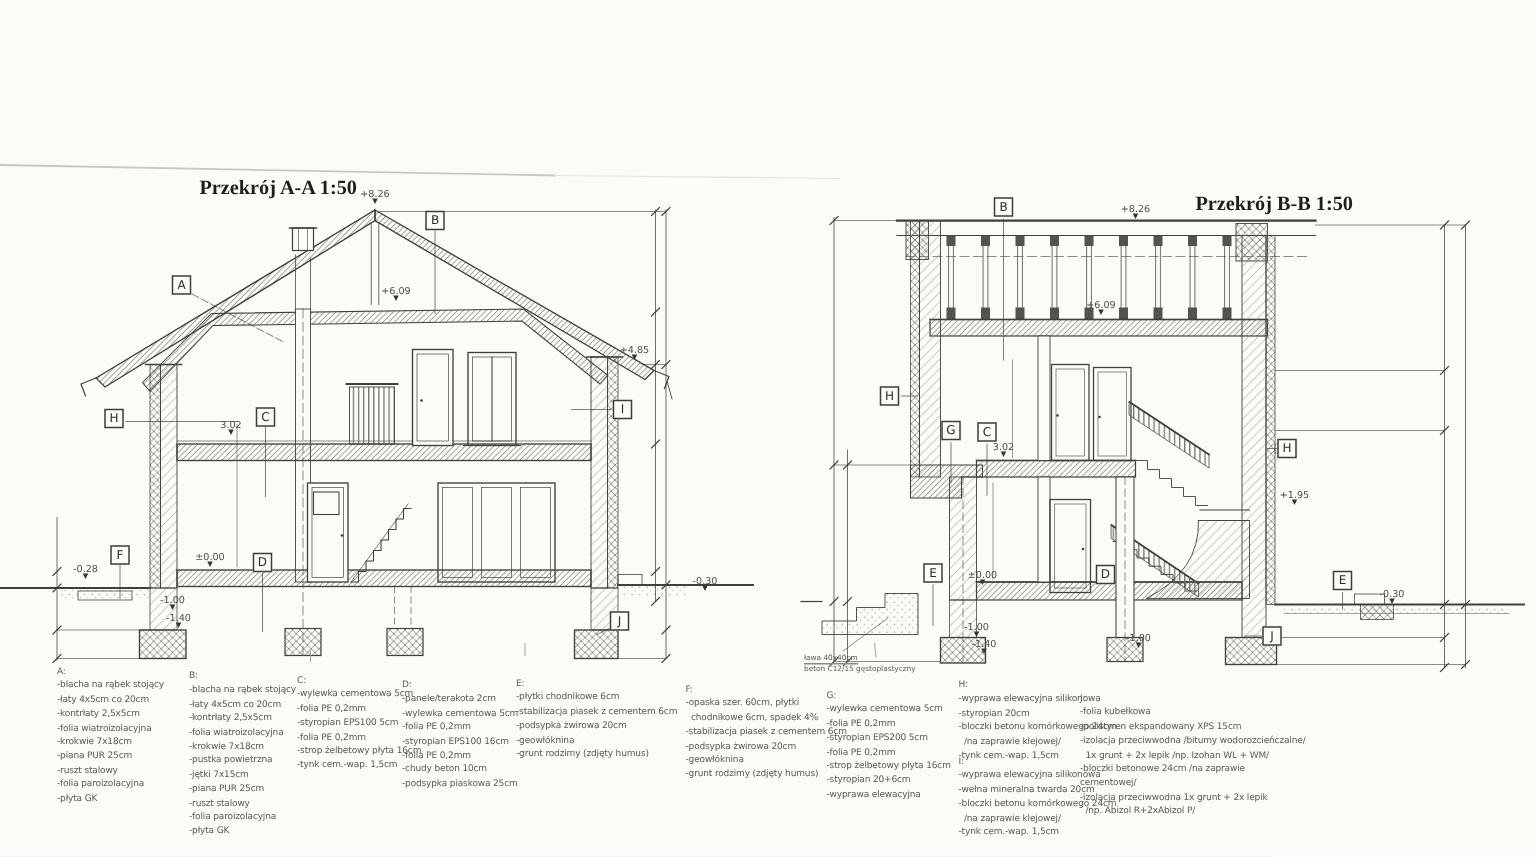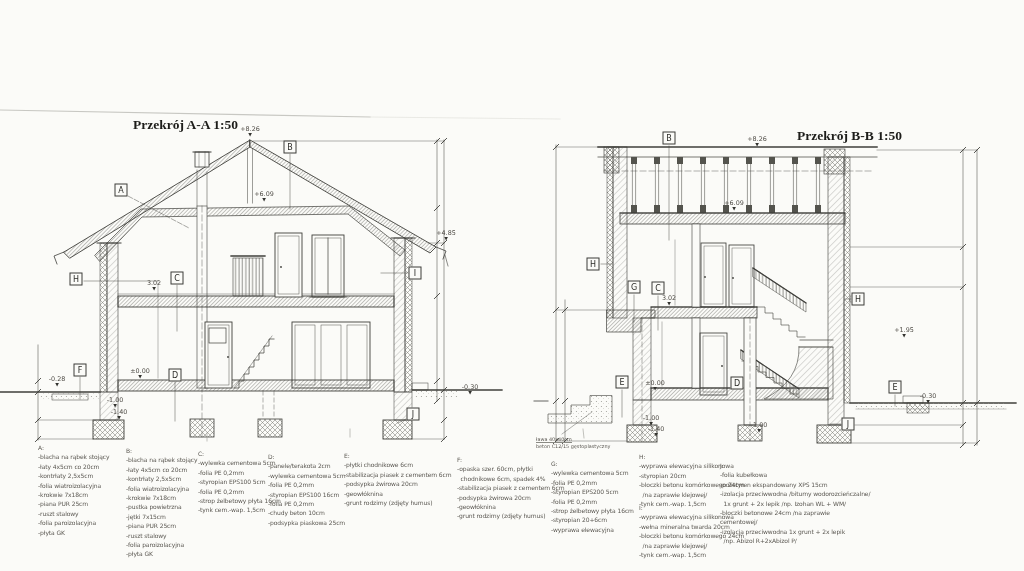--- a/index.html
+++ b/index.html
@@ -300,21 +300,21 @@
 <div class="ref-label" style="position: absolute; left: 121px; top: 190px;">A</div>
       <div class="ref-label" style="position: absolute; left: 290px; top: 147px;">B</div>
       <div class="ref-label" style="position: absolute; left: 177px; top: 278px;">C</div>
       <div class="ref-label" style="position: absolute; left: 175px; top: 375px;">D</div>
       <div class="ref-label" style="position: absolute; left: 80px; top: 370px;">F</div>
       <div class="ref-label" style="position: absolute; left: 76px; top: 279px;">H</div>
       <div class="ref-label" style="position: absolute; left: 415px; top: 273px;">I</div>
       <div class="ref-label" style="position: absolute; left: 413px; top: 414px;">J</div>
       <div class="elev" style="position: absolute; left: 250px; top: 126px;"><span>+8.26</span><span class="tri">▼</span></div>
       <div class="elev" style="position: absolute; left: 264px; top: 191px;"><span>+6.09</span><span class="tri">▼</span></div>
-      <div class="elev" style="position: absolute; left: 446px; top: 230px;"><span>+4.85</span><span class="tri">▼</span></div>
+      <div class="elev" style="position: absolute; left: 423px; top: 230px;"><span>+4.85</span><span class="tri">▼</span></div>
       <div class="elev" style="position: absolute; left: 154px; top: 280px;"><span>3.02</span><span class="tri">▼</span></div>
       <div class="elev" style="position: absolute; left: 140px; top: 368px;"><span>±0.00</span><span class="tri">▼</span></div>
       <div class="elev" style="position: absolute; left: 115px; top: 397px;"><span>-1.00</span><span class="tri">▼</span></div>
       <div class="elev" style="position: absolute; left: 119px; top: 409px;"><span>-1.40</span><span class="tri">▼</span></div>
       <div class="elev" style="position: absolute; left: 57px; top: 376px;"><span>-0.28</span><span class="tri">▼</span></div>
       <div class="elev" style="position: absolute; left: 470px; top: 384px;"><span>-0.30</span><span class="tri">▼</span></div>
       <div class="ref-label" style="position: absolute; left: 669px; top: 138px;">B</div>
       <div class="ref-label" style="position: absolute; left: 593px; top: 264px;">H</div>
       <div class="ref-label" style="position: absolute; left: 634px; top: 287px;">G</div>
       <div class="ref-label" style="position: absolute; left: 658px; top: 288px;">C</div>
@@ -323,21 +323,21 @@
       <div class="ref-label" style="position: absolute; left: 858px; top: 299px;">H</div>
       <div class="ref-label" style="position: absolute; left: 895px; top: 387px;">E</div>
       <div class="ref-label" style="position: absolute; left: 848px; top: 424px;">J</div>
       <div class="elev" style="position: absolute; left: 757px; top: 136px;"><span>+8.26</span><span class="tri">▼</span></div>
       <div class="elev" style="position: absolute; left: 734px; top: 200px;"><span>+6.09</span><span class="tri">▼</span></div>
       <div class="elev" style="position: absolute; left: 669px; top: 295px;"><span>3.02</span><span class="tri">▼</span></div>
       <div class="elev" style="position: absolute; left: 655px; top: 380px;"><span>±0.00</span><span class="tri">▼</span></div>
       <div class="elev" style="position: absolute; left: 651px; top: 415px;"><span>-1.00</span><span class="tri">▼</span></div>
       <div class="elev" style="position: absolute; left: 656px; top: 426px;"><span>-1.40</span><span class="tri">▼</span></div>
       <div class="elev" style="position: absolute; left: 759px; top: 422px;"><span>-1.00</span><span class="tri">▼</span></div>
-      <div class="elev" style="position: absolute; left: 904px; top: 327px;"><span>+1.95</span><span class="tri">▼</span></div>
+      <div class="elev" style="position: absolute; left: 863px; top: 327px;"><span>+1.95</span><span class="tri">▼</span></div>
       <div class="elev" style="position: absolute; left: 928px; top: 393px;"><span>-0.30</span><span class="tri">▼</span></div>
       <div class="note" style="position: absolute; left: 536px; top: 436px;"><div class="u">ława 40x40cm</div><div>beton C12/15 gęstoplastyczny</div></div>
       <div class="legend-col" style="position: absolute; left: 38px; top: 443px;">A:
 -blacha na rąbek stojący
 -łaty 4x5cm co 20cm
 -kontrłaty 2,5x5cm
 -folia wiatroizolacyjna
 -krokwie 7x18cm
 -piana PUR 25cm
 -ruszt stalowy

